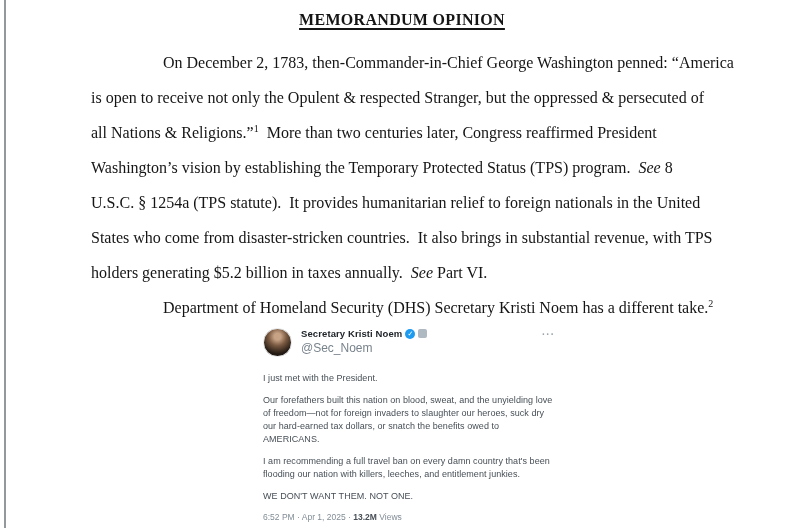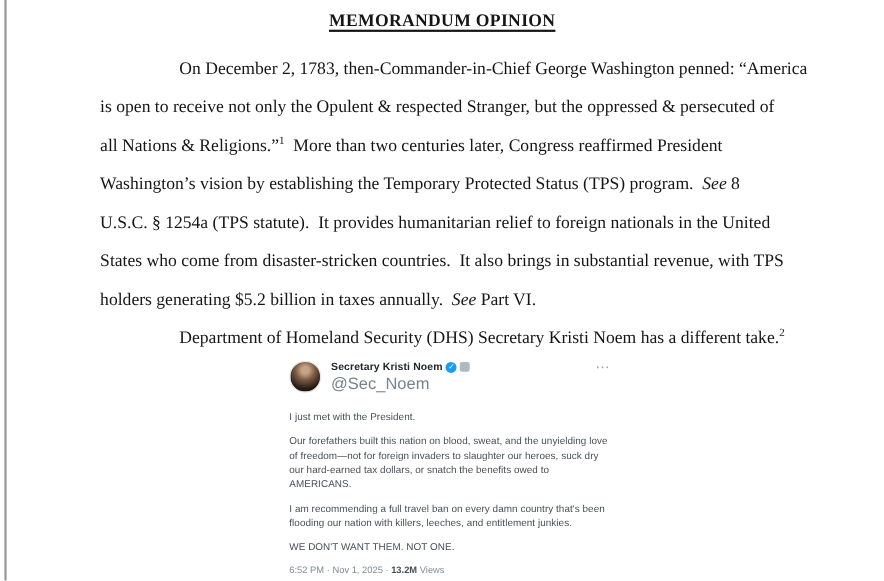--- a/index.html
+++ b/index.html
@@ -68,21 +68,21 @@
     background: #1d9bf0;
     display: inline-flex; align-items: center; justify-content: center;
     color: #fff; font-size: 7px; line-height: 1;
     flex: 0 0 10px;
   }
   .gov-label {
     width: 9px; height: 9px; border-radius: 2px;
     background: #aeb9c2;
     flex: 0 0 9px;
   }
-  .handle { font-size: 15px; color: #78838c; margin-top: 2px; }
+  .handle { font-size: 12px; color: #78838c; margin-top: 2px; }
   .more-btn {
     color: #9aa5ad; font-size: 10px; font-weight: bold;
     letter-spacing: 1px; line-height: 1;
     padding: 2px 0 0 4px; cursor: pointer;
   }
   .tweet-body p {
     font-size: 9px;
     line-height: 13px;
     margin-bottom: 9px;
     color: #474f56;
@@ -129,15 +129,15 @@
       <div class="more-btn">···</div>
     </div>
 
     <div class="tweet-body">
         <p>I just met with the President.</p>
         <p>Our forefathers built this nation on blood, sweat, and the unyielding love of freedom—not for foreign invaders to slaughter our heroes, suck dry our hard-earned tax dollars, or snatch the benefits owed to AMERICANS.</p>
         <p>I am recommending a full travel ban on every damn country that's been flooding our nation with killers, leeches, and entitlement junkies.</p>
         <p>WE DON'T WANT THEM. NOT ONE.</p>
       </div>
 
-    <div class="tweet-footer"><span>6:52 PM · Nov 1, 2025</span><span> · </span><span class="views-count">13.2M</span><span> Views</span></div>
+    <div class="tweet-footer"><span>6:52 PM · Apr 1, 2025</span><span> · </span><span class="views-count">13.2M</span><span> Views</span></div>
   </div>
 </div>
 
 </body></html>

